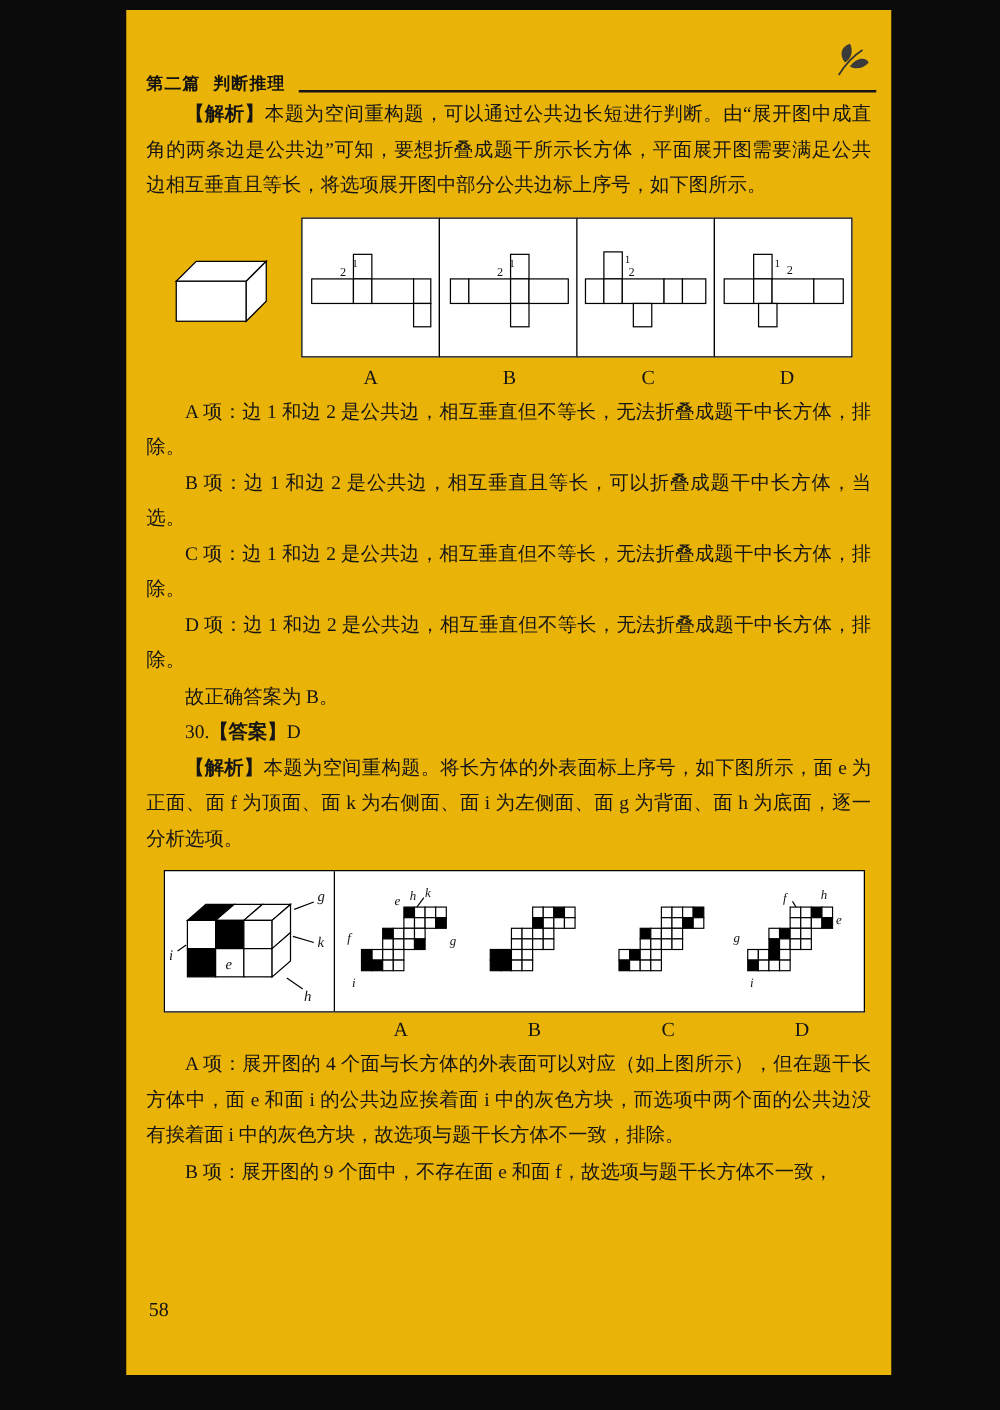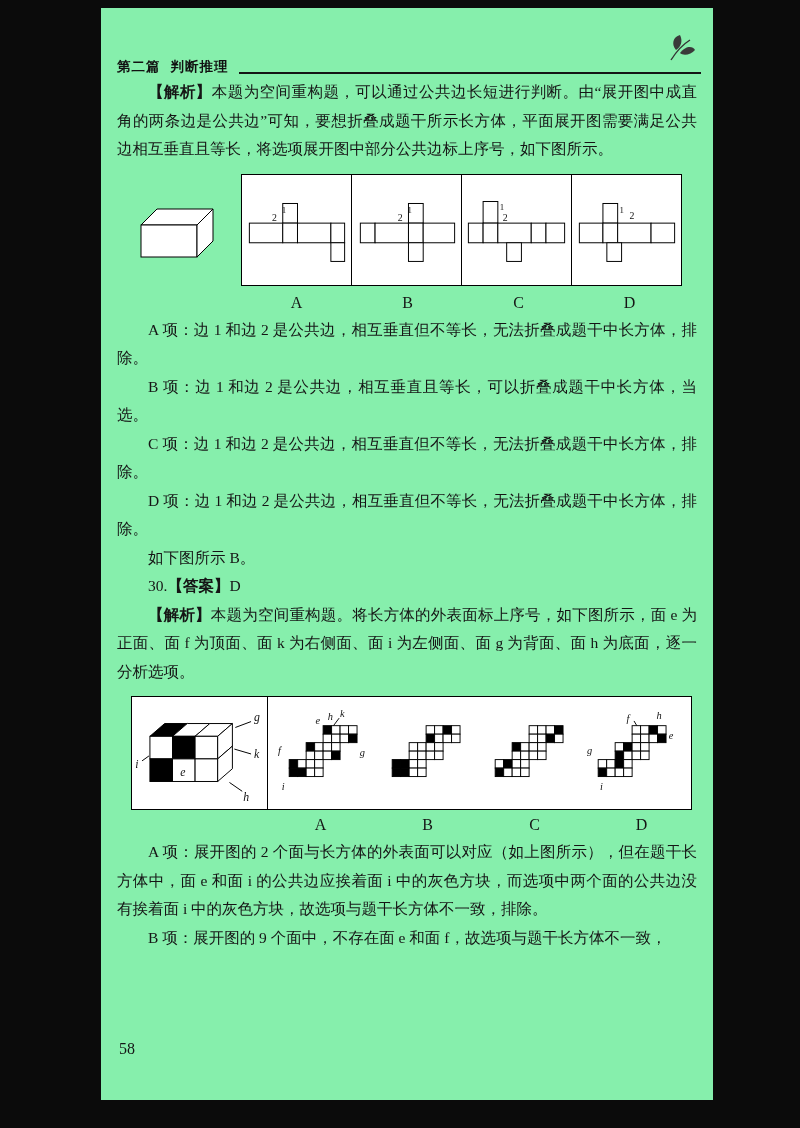--- a/index.html
+++ b/index.html
@@ -5,21 +5,21 @@
   * { box-sizing: border-box; }
   html, body { margin: 0; padding: 0; }
   body {
     width: 800px; height: 1128px; position: relative;
     background: #0b0b0b; overflow: hidden;
     font-family: "Liberation Serif", "DejaVu Serif", serif;
   }
   .page {
     position: absolute; left: 101px; top: 8px;
     width: 612px; height: 1092px;
-    background: #86efac; color: #151515;
+    background: #eab308; color: #151515;
   }
   .hdr {
     position: relative; display: flex; align-items: flex-end;
     margin: 0 0 0 16px; padding-top: 50px;
   }
   .hdr-title {
     font-family: "Liberation Sans", "DejaVu Sans", sans-serif;
     font-weight: bold; font-size: 13.5px; letter-spacing: 1px;
     white-space: nowrap; padding-bottom: 2px; color: #111;
   }
@@ -137,21 +137,21 @@
       <span>A</span>
       <span>B</span>
       <span>C</span>
       <span>D</span>
     </div>
 
     <p class="para ind">A 项：边 1 和边 2 是公共边，相互垂直但不等长，无法折叠成题干中长方体，排除。</p>
     <p class="para ind">B 项：边 1 和边 2 是公共边，相互垂直且等长，可以折叠成题干中长方体，当选。</p>
     <p class="para ind">C 项：边 1 和边 2 是公共边，相互垂直但不等长，无法折叠成题干中长方体，排除。</p>
     <p class="para ind">D 项：边 1 和边 2 是公共边，相互垂直但不等长，无法折叠成题干中长方体，排除。</p>
-    <p class="para ind">如下图所示 B。</p>
+    <p class="para ind">故正确答案为 B。</p>
 
     <p class="para ind"><span>30.</span><b class="lbl">【答案】</b><span>D</span></p>
 
     <p class="para ind"><b class="lbl">【解析】</b><span>本题为空间重构题。将长方体的外表面标上序号，如下图所示，面 e 为正面、面 f 为顶面、面 k 为右侧面、面 i 为左侧面、面 g 为背面、面 h 为底面，逐一分析选项。</span></p>
 
     <div class="fig2">
       <div class="fig2-left">
         <svg width="134" height="108" viewBox="0 0 134 110">
           <polygon class="bk" points="16,38 31,25 54,25 39,38"></polygon>
           <polygon class="ln" points="39,38 54,25 77,25 62,38"></polygon>
@@ -300,19 +300,19 @@
 
       </div>
     </div>
     <div class="optrow2">
       <span>A</span>
       <span>B</span>
       <span>C</span>
       <span>D</span>
     </div>
 
-    <p class="para ind">A 项：展开图的 2 个面与长方体的外表面可以对应（如上图所示），但在题干长方体中，面 e 和面 i 的公共边应挨着面 i 中的灰色方块，而选项中两个面的公共边没有挨着面 i 中的灰色方块，故选项与题干长方体不一致，排除。</p>
+    <p class="para ind">A 项：展开图的 4 个面与长方体的外表面可以对应（如上图所示），但在题干长方体中，面 e 和面 i 的公共边应挨着面 i 中的灰色方块，而选项中两个面的公共边没有挨着面 i 中的灰色方块，故选项与题干长方体不一致，排除。</p>
     <p class="para ind mt8">B 项：展开图的 9 个面中，不存在面 e 和面 f，故选项与题干长方体不一致，</p>
 
   </div>
 
   <div class="pageno">58</div>
 </div>
 
 </body></html>

